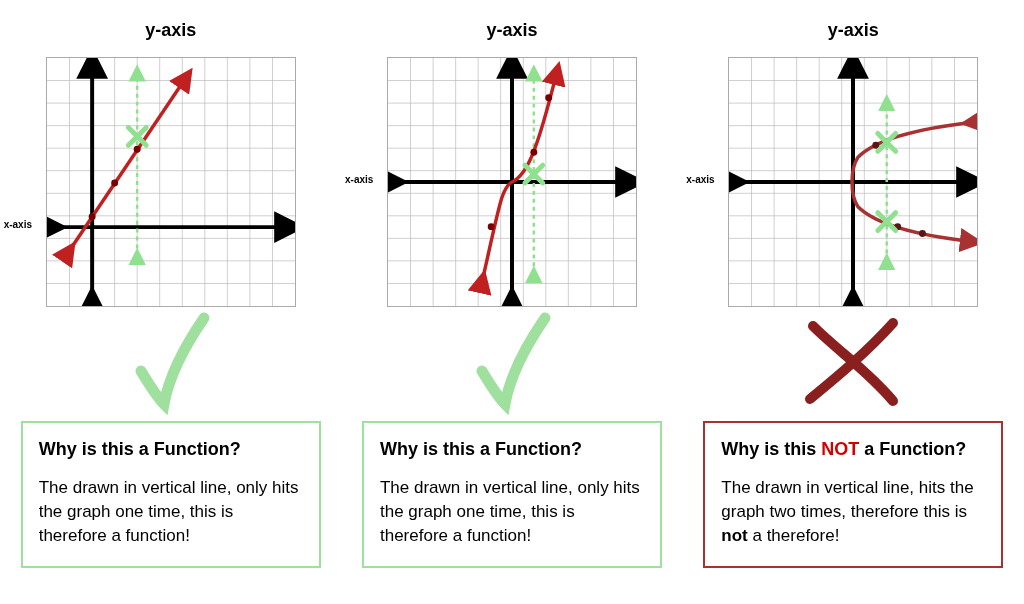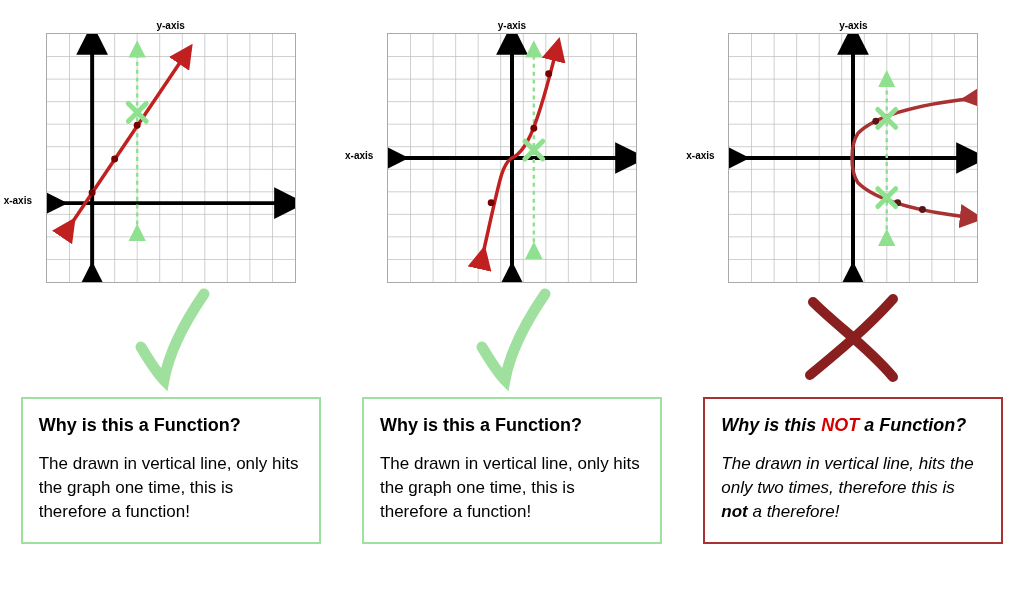--- a/index.html
+++ b/index.html
@@ -16,23 +16,23 @@
     justify-content: space-around;
     gap: 20px;
   }
   .panel {
     width: 320px;
     display: flex;
     flex-direction: column;
     align-items: center;
   }
   .axis-label-y {
-    font-size: 10px;
+    font-size: 18px;
     font-weight: bold;
-    margin-bottom: 2px;
+    margin-bottom: 16px;
   }
   .graph-wrap {
     position: relative;
   }
   .axis-label-x {
     position: absolute;
     font-size: 10px;
     font-weight: bold;
     left: -42px;
   }
@@ -47,21 +47,21 @@
     margin-top: -10px;
   }
   .exp-box {
     width: 300px;
     padding: 14px 16px 18px 16px;
     border: 2px solid;
     font-size: 17px;
     line-height: 1.4;
   }
   .exp-box.green { border-color: #9fe09f; }
-  .exp-box.red   { border-color: #a83232; font-style: italic; }
+  .exp-box.red   { border-color: #a83232; }
   .exp-q {
     font-weight: bold;
     margin-bottom: 14px;
     font-size: 18px;
   }
   .exp-q .not { color: #d40000; }
 </style>
 </head>
 <body>
 
@@ -270,18 +270,18 @@
       <svg width="110" height="100" viewBox="0 0 110 100">
         <path d="M15 15 C 40 40, 70 60, 95 90" stroke="#8a1f1f" stroke-width="10" fill="none" stroke-linecap="round"></path>
         <path d="M95 12 C 70 40, 40 65, 12 88" stroke="#8a1f1f" stroke-width="10" fill="none" stroke-linecap="round"></path>
       </svg>
     </div>
     <div class="exp-box red">
       <div class="exp-q">
         <span>Why is this </span><span class="not">NOT</span><span> a Function?</span>
       </div>
       <div>
-        <span>The drawn in vertical line, hits the only two times, therefore this is </span><b>not</b><span> a therefore!</span>
+        <span>The drawn in vertical line, hits the graph two times, therefore this is </span><b>not</b><span> a therefore!</span>
       </div>
     </div>
   </div>
 
 </div>
 
 </body></html>

